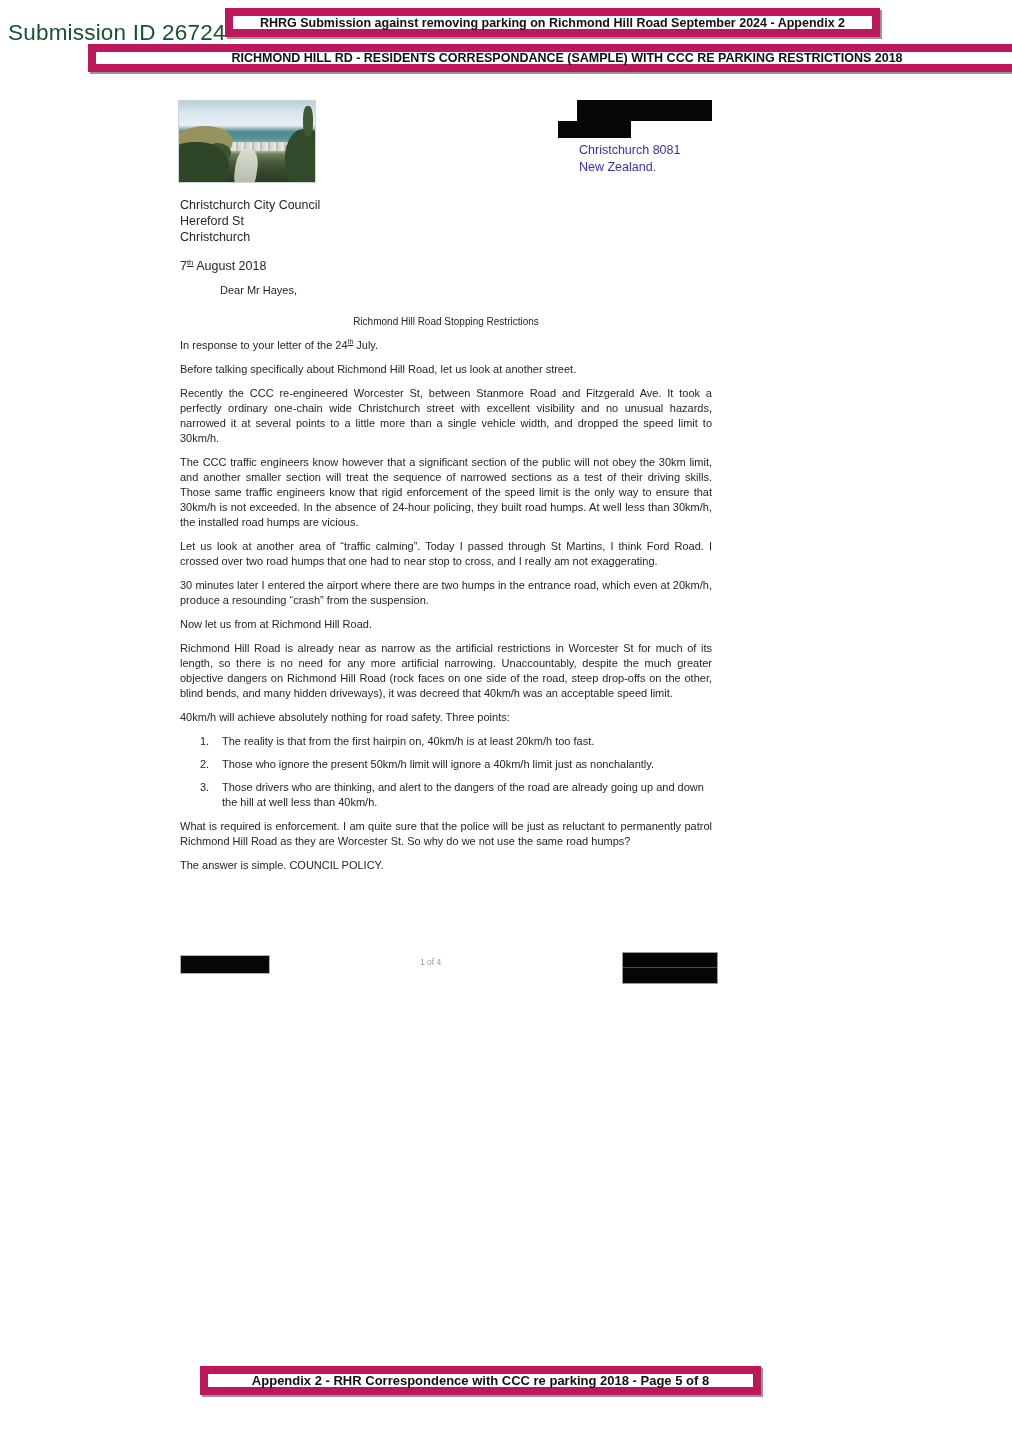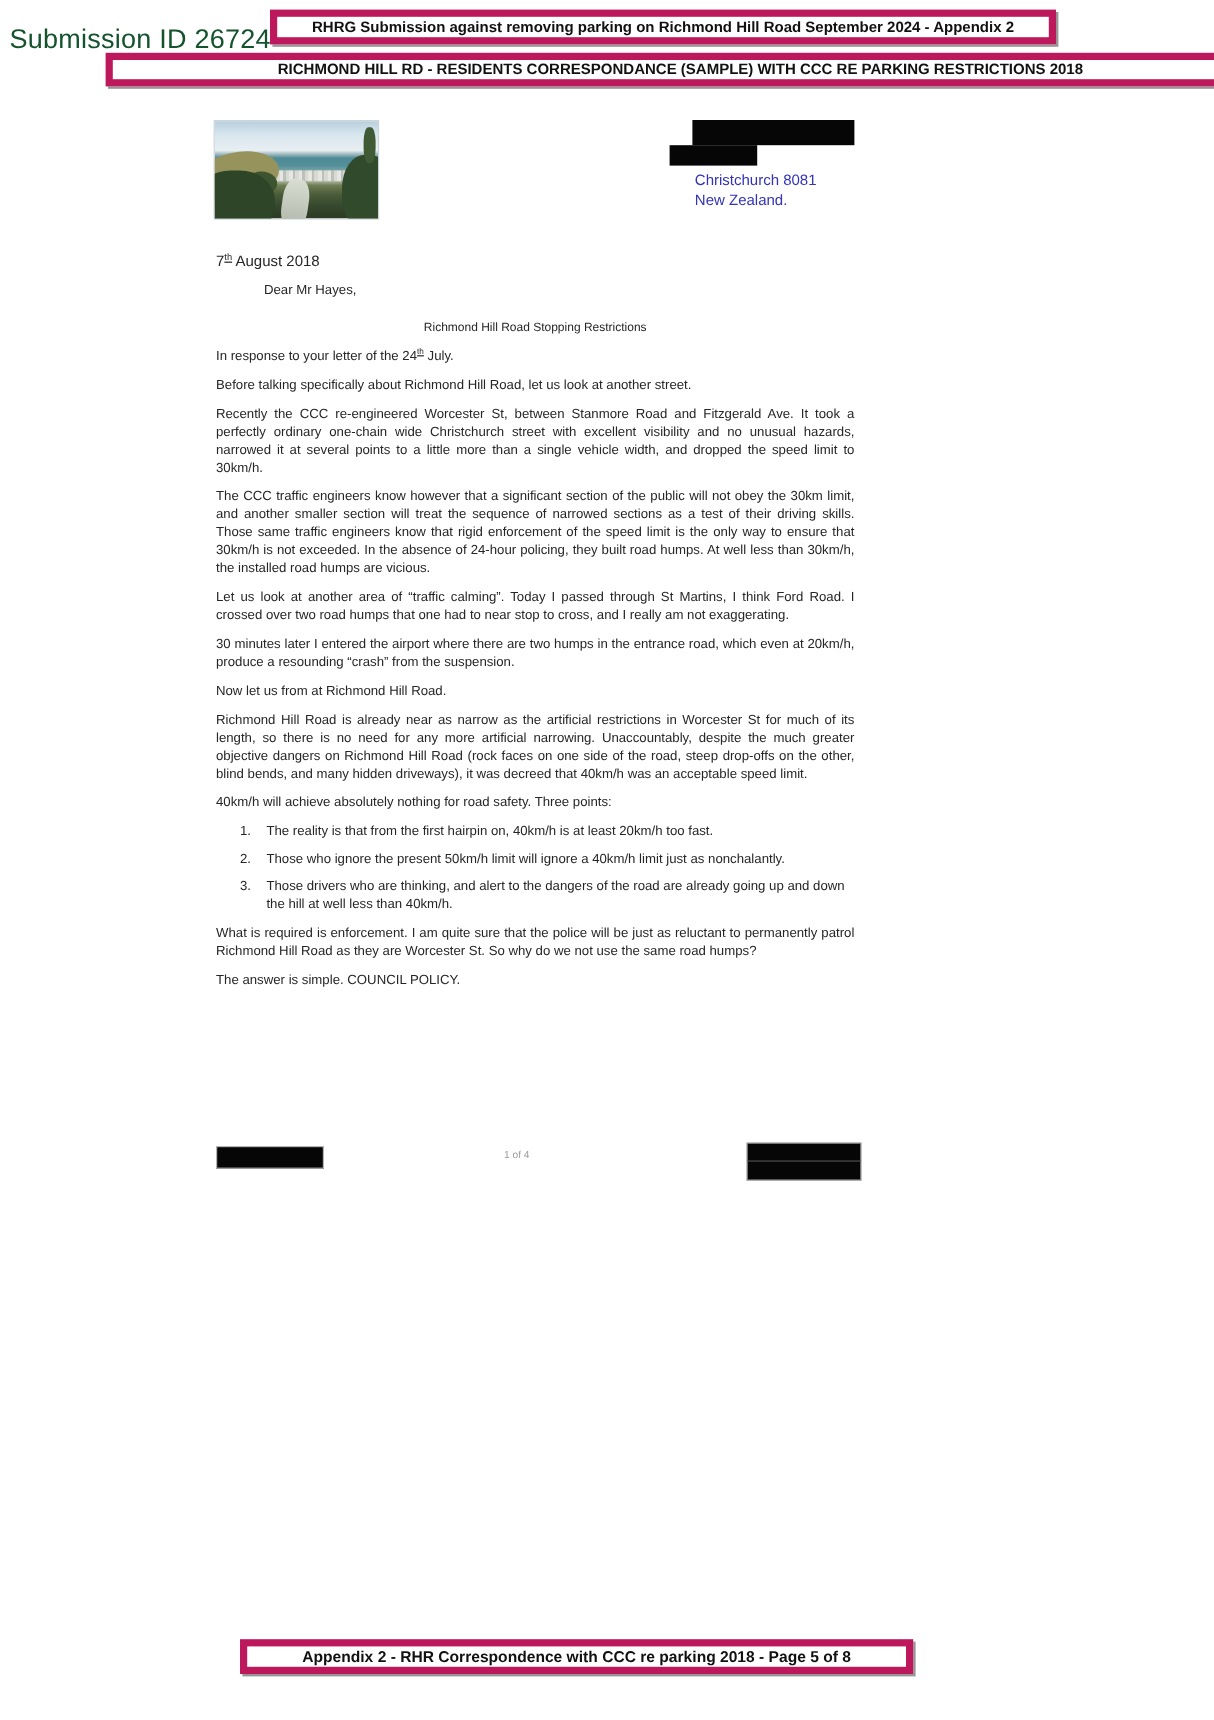--- a/index.html
+++ b/index.html
@@ -14,21 +14,21 @@
 
   
   .submission-id {
     position: absolute; left: 8px; top: 4px;
     font-size: 22.5px; color: #14532d; letter-spacing: 0.2px; margin-top: 16px;
   }
 
   
   .banner {
     position: absolute; box-sizing: border-box;
-    border: 6px solid #be185d; background: #ffffff;
+    border: 8px solid #be185d; background: #ffffff;
     display: flex; align-items: center; justify-content: center;
     font-weight: bold; color: #111;
     box-shadow: 2px 2px 0 rgba(45,45,45,0.5);
     text-align: center; white-space: nowrap;
   }
   .banner-top    { left: 225px; top: 8px;    width: 655px; height: 29px; font-size: 12.5px; }
   .banner-title  { left: 88px;  top: 44px;   width: 958px; height: 28px; font-size: 12.5px; }
   .banner-bottom { left: 200px; top: 1366px; width: 561px; height: 29px; font-size: 13px; justify-content: center; }
 
   
@@ -127,20 +127,25 @@
         <div class="ph-tree-top-right"></div>
       </div>
       <div class="sender">
         <div class="redact redact-1"></div>
         <div class="redact redact-2"></div>
         <div class="sender-line first">Christchurch 8081</div>
         <div class="sender-line">New Zealand.</div>
       </div>
     </div>
 
+    <div class="recipient">
+      <div>Christchurch City Council</div>
+      <div>Hereford St</div>
+      <div>Christchurch</div>
+    </div>
 
     <div class="date"><span>7</span><sup>th</sup><span> August 2018</span></div>
 
     <p class="salutation">Dear Mr Hayes,</p>
 
     <div class="subject">Richmond Hill Road Stopping Restrictions</div>
 
     <p><span>In response to your letter of the 24</span><sup>th</sup><span> July.</span></p>
 
     <p>Before talking specifically about Richmond Hill Road, let us look at another street.</p>

